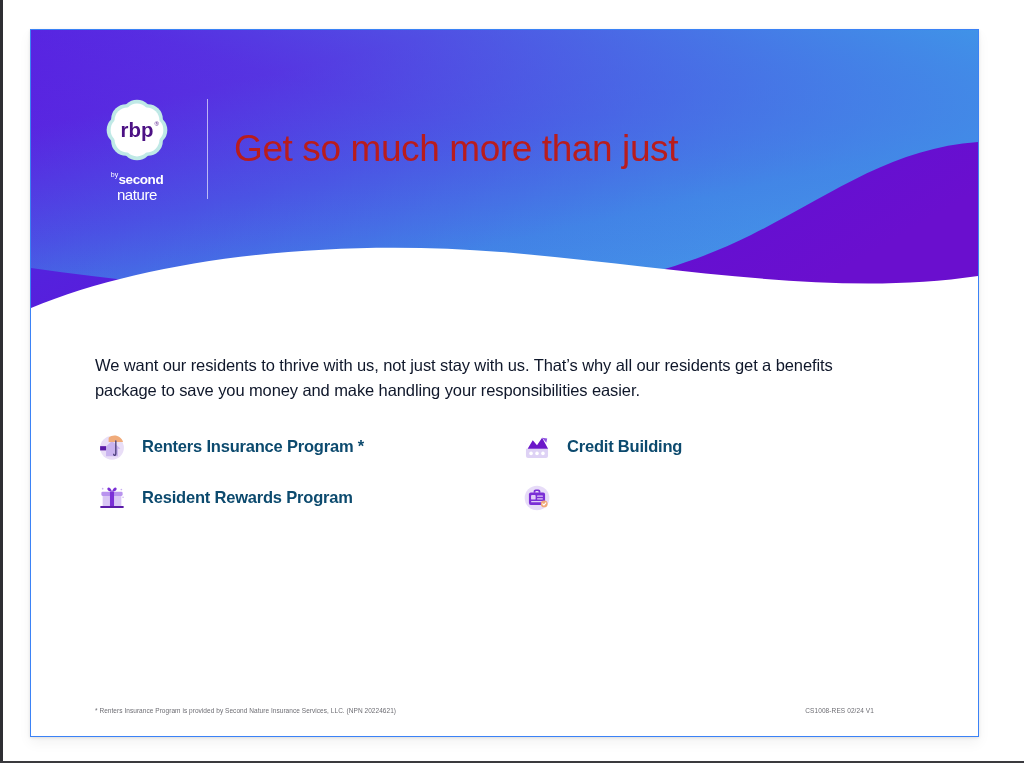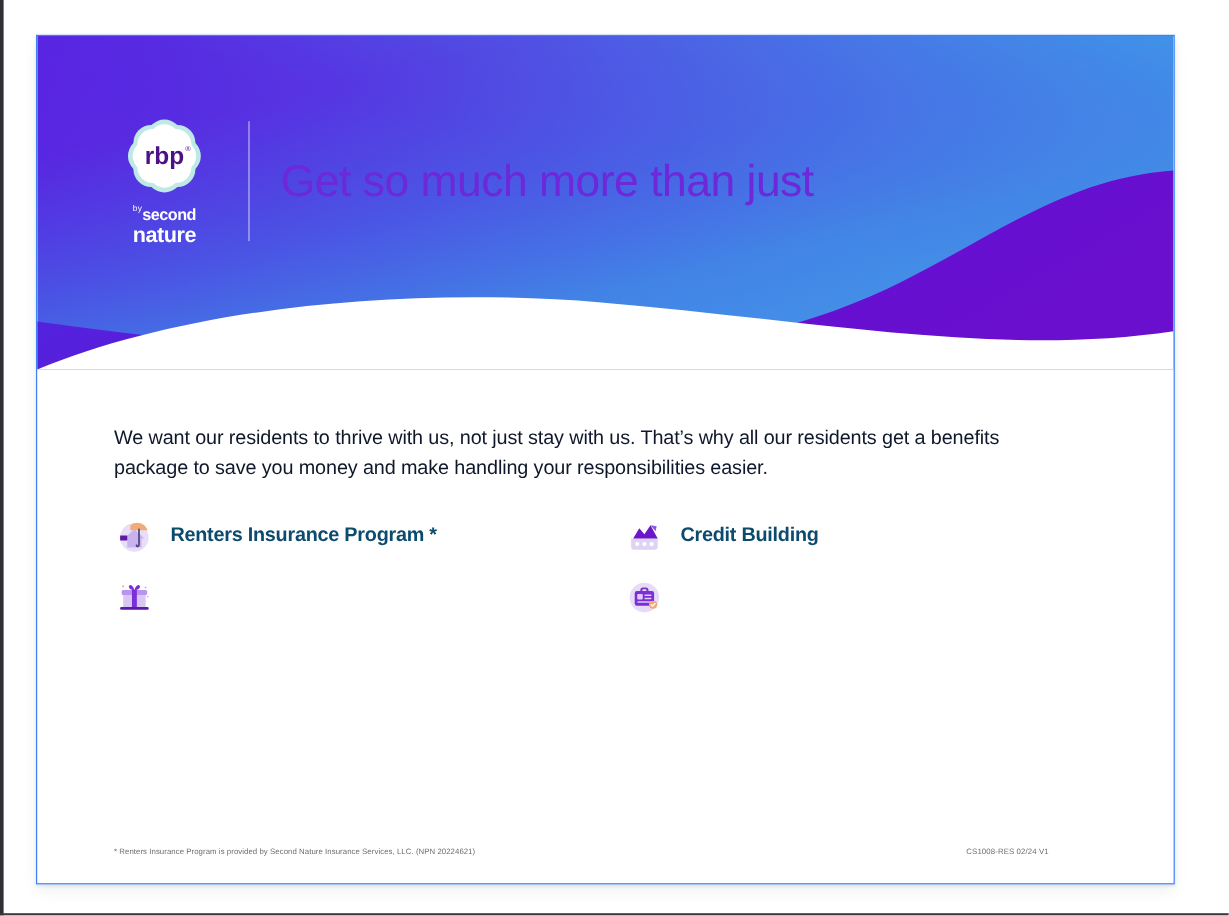--- a/index.html
+++ b/index.html
@@ -85,32 +85,32 @@
     letter-spacing: 0.2px;
     vertical-align: top;
   }
   .brand-sub .sn1 {
     font-size: 13.5px;
     font-weight: bold;
     letter-spacing: -0.4px;
   }
   .brand-sub .sn2 {
     display: block;
-    font-size: 18px;
-    font-weight: bold;
+    font-size: 15px;
+    font-weight: normal;
     letter-spacing: -0.4px;
   }
   .divider-rule {
     width: 1px;
     height: 100px;
     background: rgba(255,255,255,0.62);
     margin: 0 26px 0 22px;
   }
   .headline {
-    color: #6d28d9;
+    color: #b91c1c;
     line-height: 1.2;
     white-space: nowrap;
   }
   .headline .l1 {
     display: block;
     font-size: 37px;
     font-weight: normal;
     letter-spacing: -0.4px;
   }
   .headline .l2 {
@@ -292,20 +292,21 @@
             <rect x="7.5" y="12.5" width="25" height="5" rx="1.5" fill="#b994ee"></rect>
             <rect x="17.6" y="12.5" width="4.8" height="17.5" fill="#7b2fd6"></rect>
             <rect x="6" y="29.3" width="28" height="2.6" rx="1.2" fill="#5b1ba8"></rect>
             <path d="M20 12.5 C 16 12.5 14 10.5 14.7 8.6 C 15.4 6.8 18.5 7.4 20 12.5 Z" fill="#7b2fd6"></path>
             <path d="M20 12.5 C 24 12.5 26 10.5 25.3 8.6 C 24.6 6.8 21.5 7.4 20 12.5 Z" fill="#7b2fd6"></path>
             <circle cx="9" cy="9" r="1" fill="#c9aef2"></circle>
             <circle cx="31" cy="10" r="1" fill="#c9aef2"></circle>
             <circle cx="33" cy="19" r="0.9" fill="#c9aef2"></circle>
           </svg>
         </span>
+        <span class="benefit-label">Resident Rewards Program</span>
       </div>
 
       <div class="benefit">
         <span class="benefit-icon">
           <svg viewBox="0 0 40 40" width="34" height="34">
             <circle cx="20" cy="20" r="14.5" fill="#e7dcf8"></circle>
             <path d="M16 12.5 C 16 11 17 10 18.5 10 L21.5 10 C 23 10 24 11 24 12.5 L24 13.8 L22 13.8 L22 12.8 C 22 12.1 21.6 11.8 21 11.8 L19 11.8 C 18.4 11.8 18 12.1 18 12.8 L18 13.8 L16 13.8 Z" fill="#7b2fd6"></path>
             <rect x="10.5" y="13.6" width="19" height="14.5" rx="2.2" fill="#7b2fd6"></rect>
             <rect x="13" y="16.5" width="5.4" height="5.4" rx="1" fill="#e0ccf8"></rect>
             <rect x="20" y="17" width="7" height="1.5" rx="0.7" fill="#e0ccf8"></rect>

